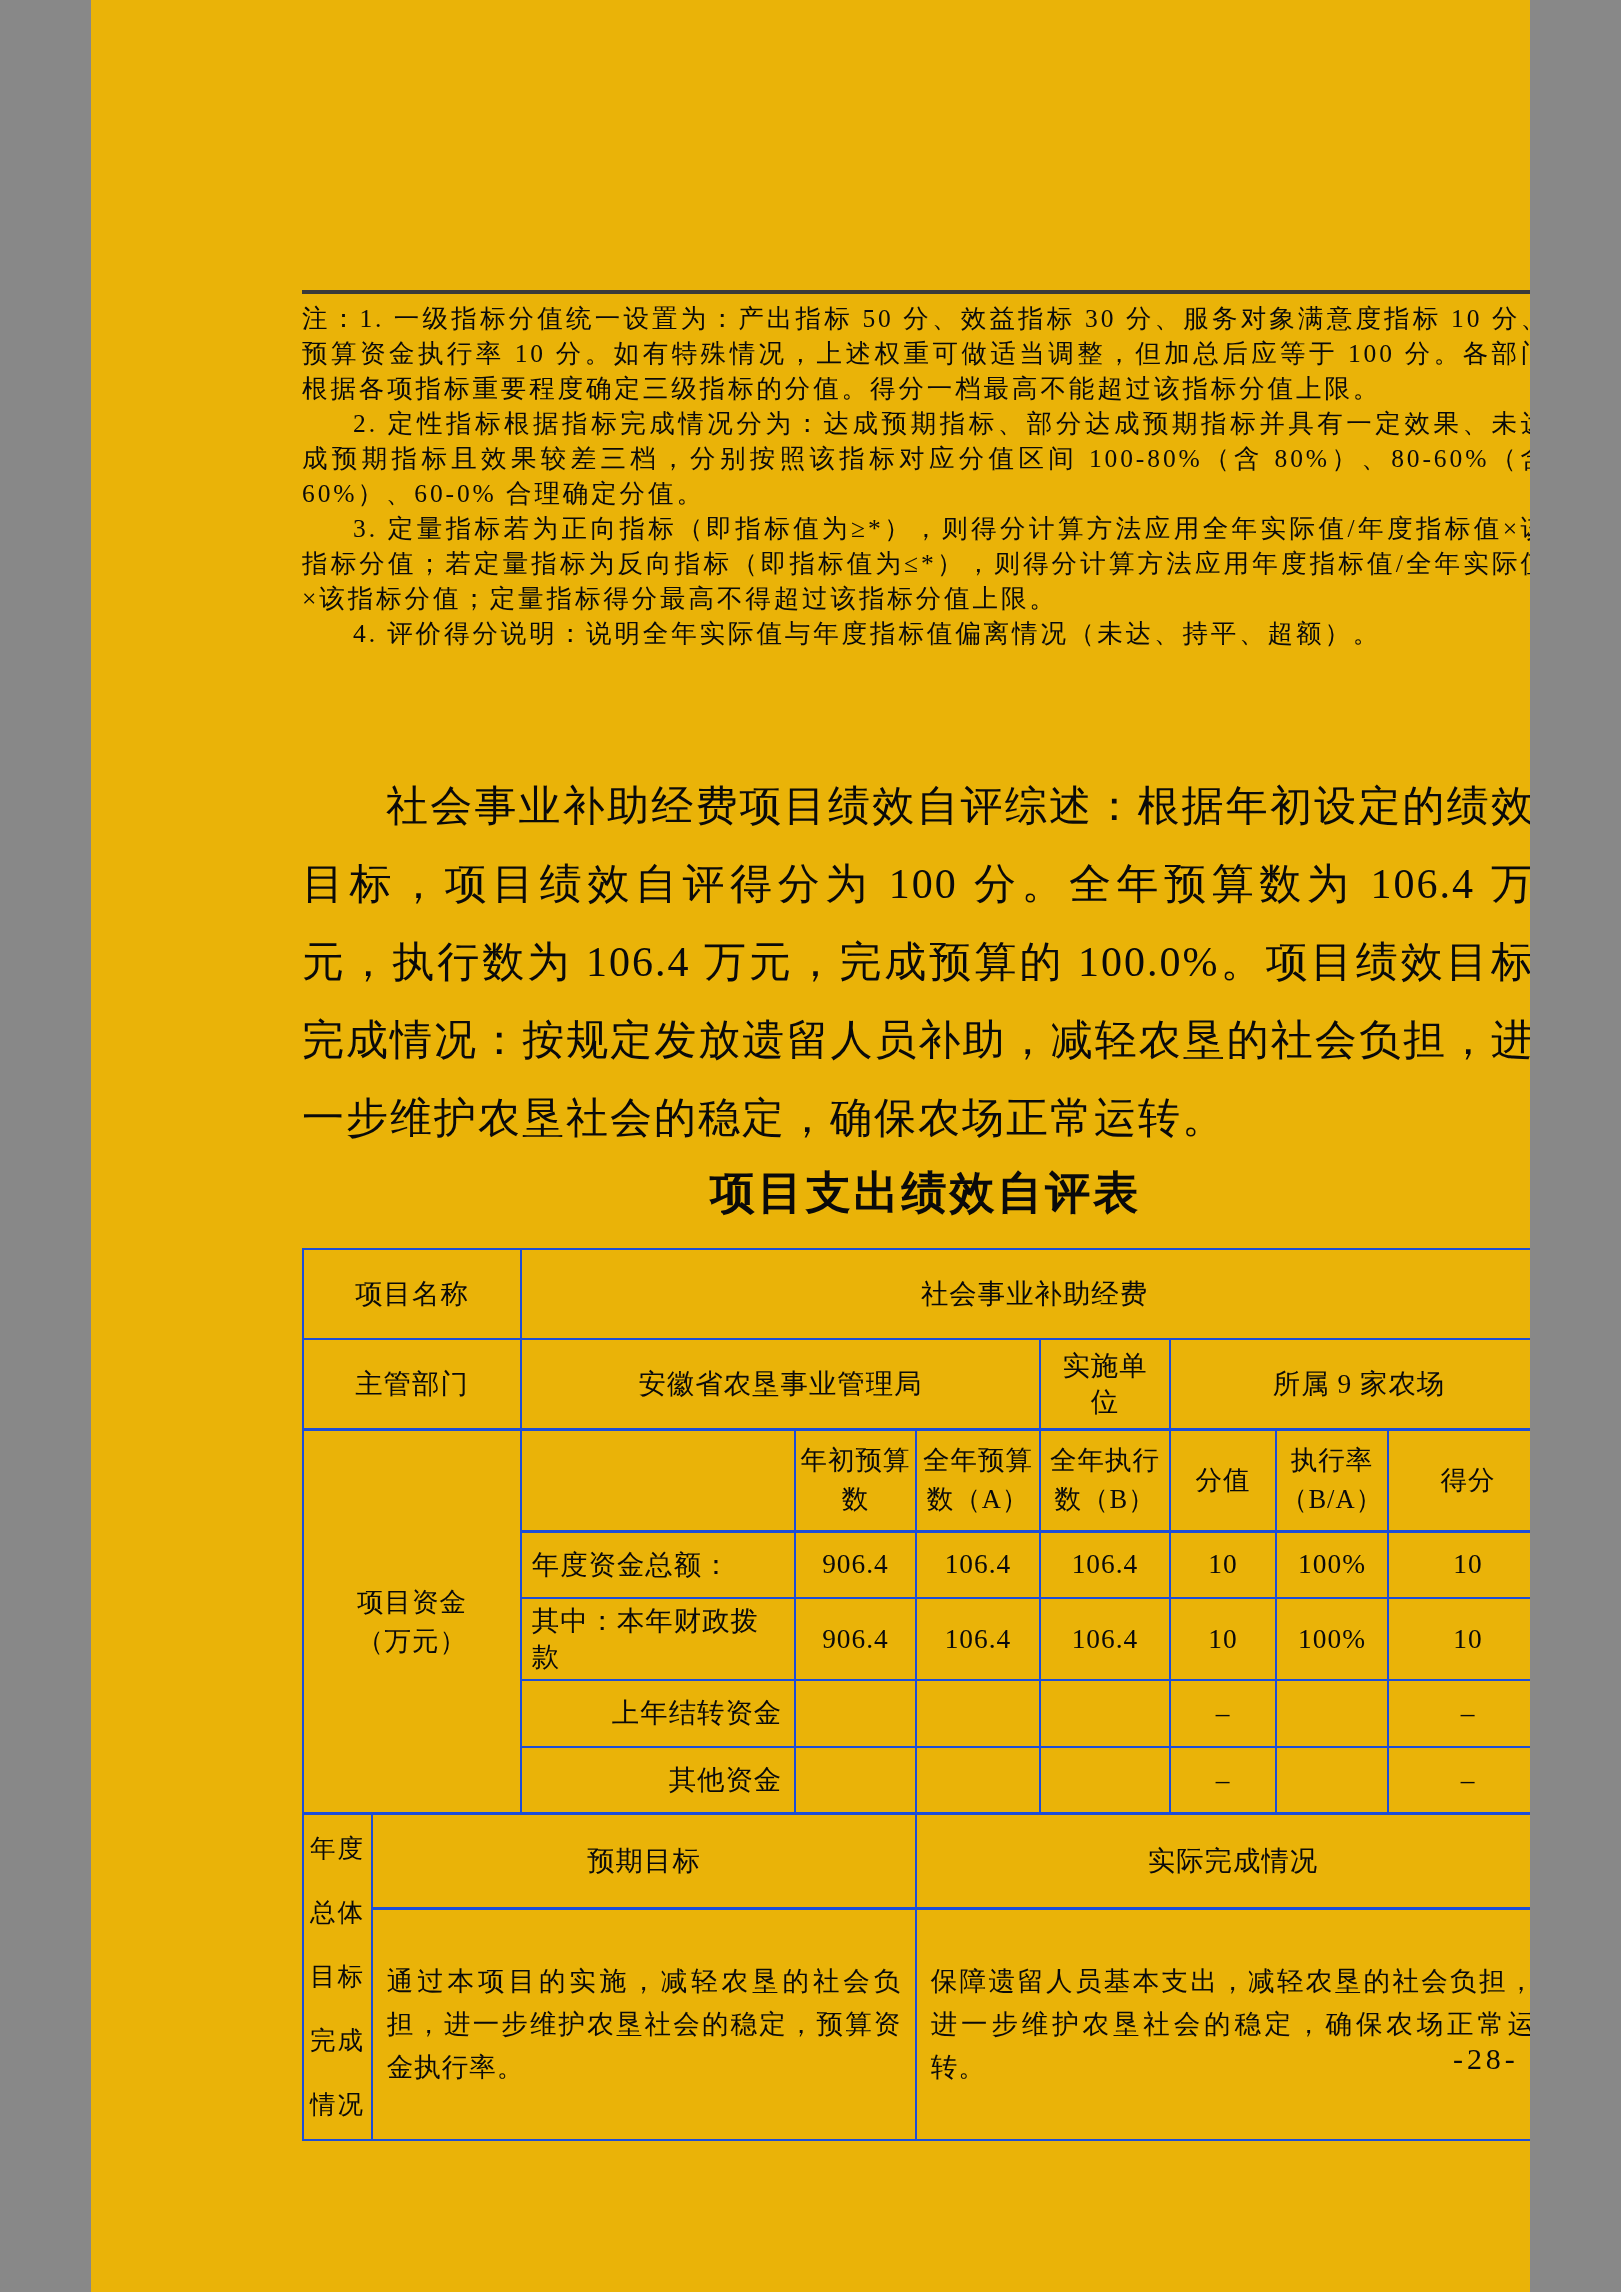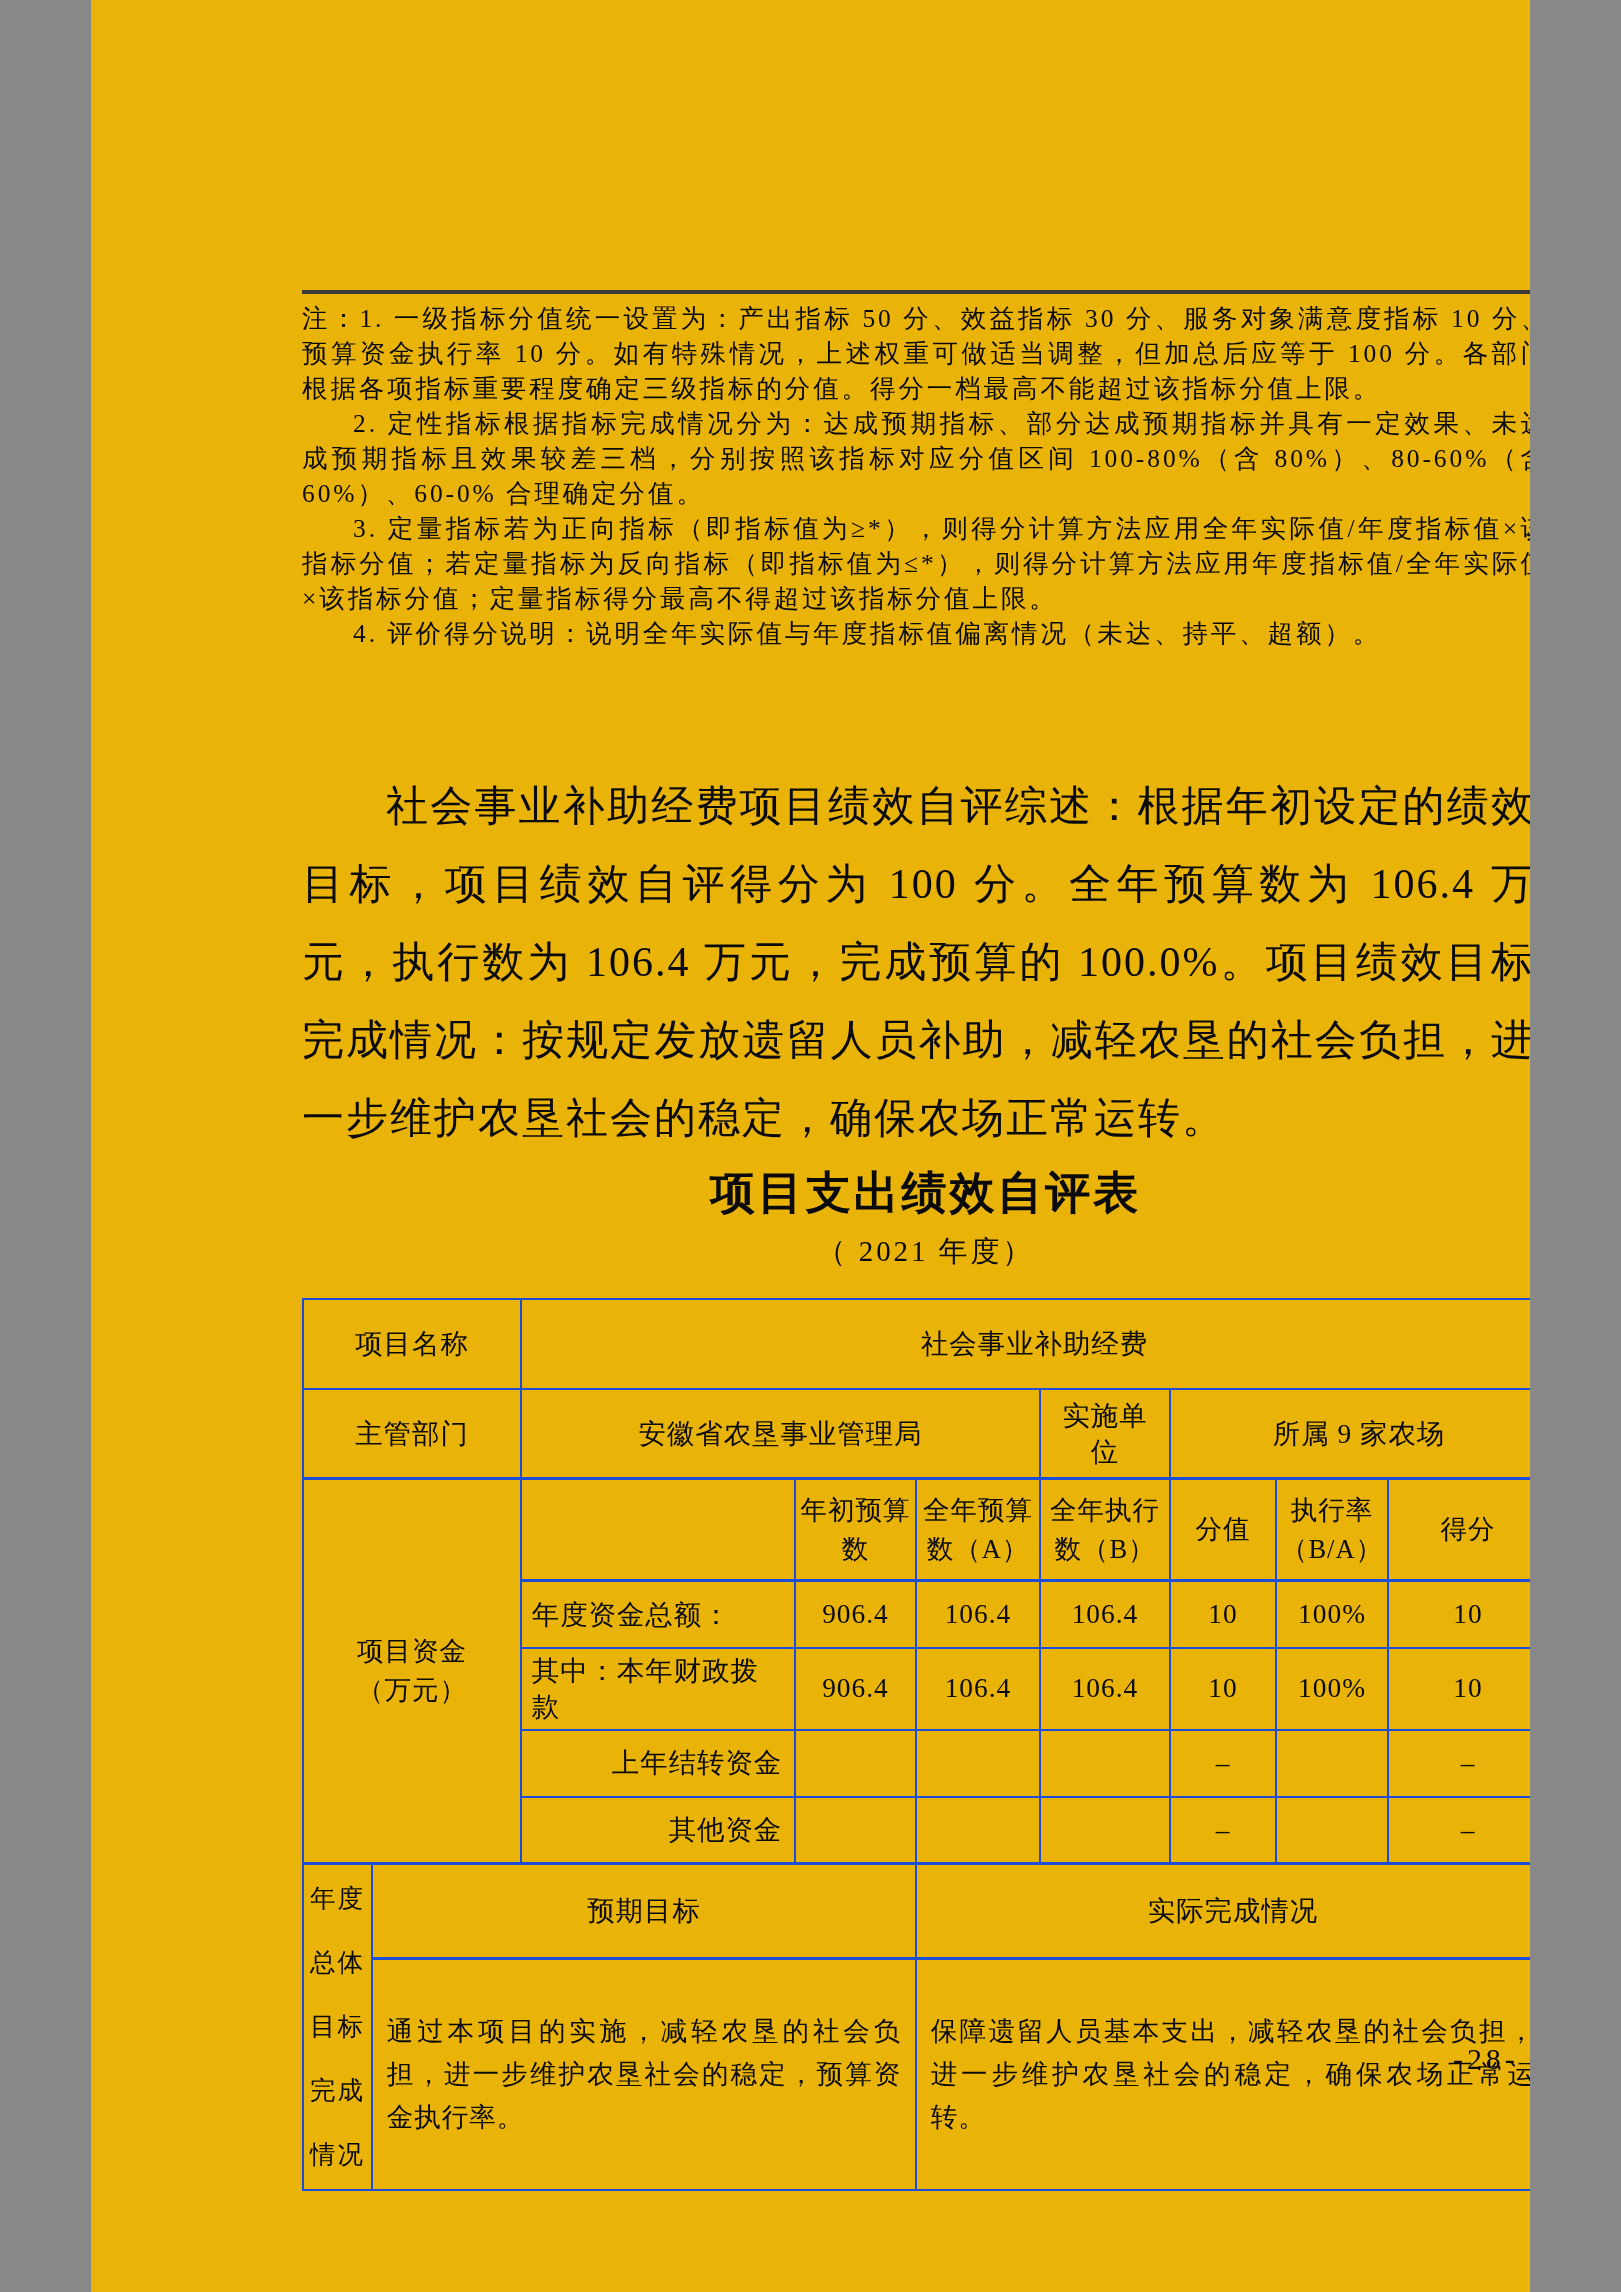--- a/index.html
+++ b/index.html
@@ -113,21 +113,20 @@
     <div class="notes">
       <p>注：1. 一级指标分值统一设置为：产出指标 50 分、效益指标 30 分、服务对象满意度指标 10 分、预算资金执行率 10 分。如有特殊情况，上述权重可做适当调整，但加总后应等于 100 分。各部门根据各项指标重要程度确定三级指标的分值。得分一档最高不能超过该指标分值上限。</p>
       <p class="ind">2. 定性指标根据指标完成情况分为：达成预期指标、部分达成预期指标并具有一定效果、未达成预期指标且效果较差三档，分别按照该指标对应分值区间 100-80%（含 80%）、80-60%（含 60%）、60-0% 合理确定分值。</p>
       <p class="ind">3. 定量指标若为正向指标（即指标值为≥*），则得分计算方法应用全年实际值/年度指标值×该指标分值；若定量指标为反向指标（即指标值为≤*），则得分计算方法应用年度指标值/全年实际值×该指标分值；定量指标得分最高不得超过该指标分值上限。</p>
       <p class="ind">4. 评价得分说明：说明全年实际值与年度指标值偏离情况（未达、持平、超额）。</p>
     </div>
 
     <p class="summary">社会事业补助经费项目绩效自评综述：根据年初设定的绩效目标，项目绩效自评得分为 100 分。全年预算数为 106.4 万元，执行数为 106.4 万元，完成预算的 100.0%。项目绩效目标完成情况：按规定发放遗留人员补助，减轻农垦的社会负担，进一步维护农垦社会的稳定，确保农场正常运转。</p>
 
     <h1 class="tbl-title">项目支出绩效自评表</h1>
-    <div class="tbl-subtitle">（ 2021 年度）</div>
 
     <table class="t1">
       <colgroup>
         <col style="width:218px">
           <col style="width:274px">
           <col style="width:121px">
           <col style="width:124px">
         <col style="width:130px">
           <col style="width:106px">
           <col style="width:112px">

